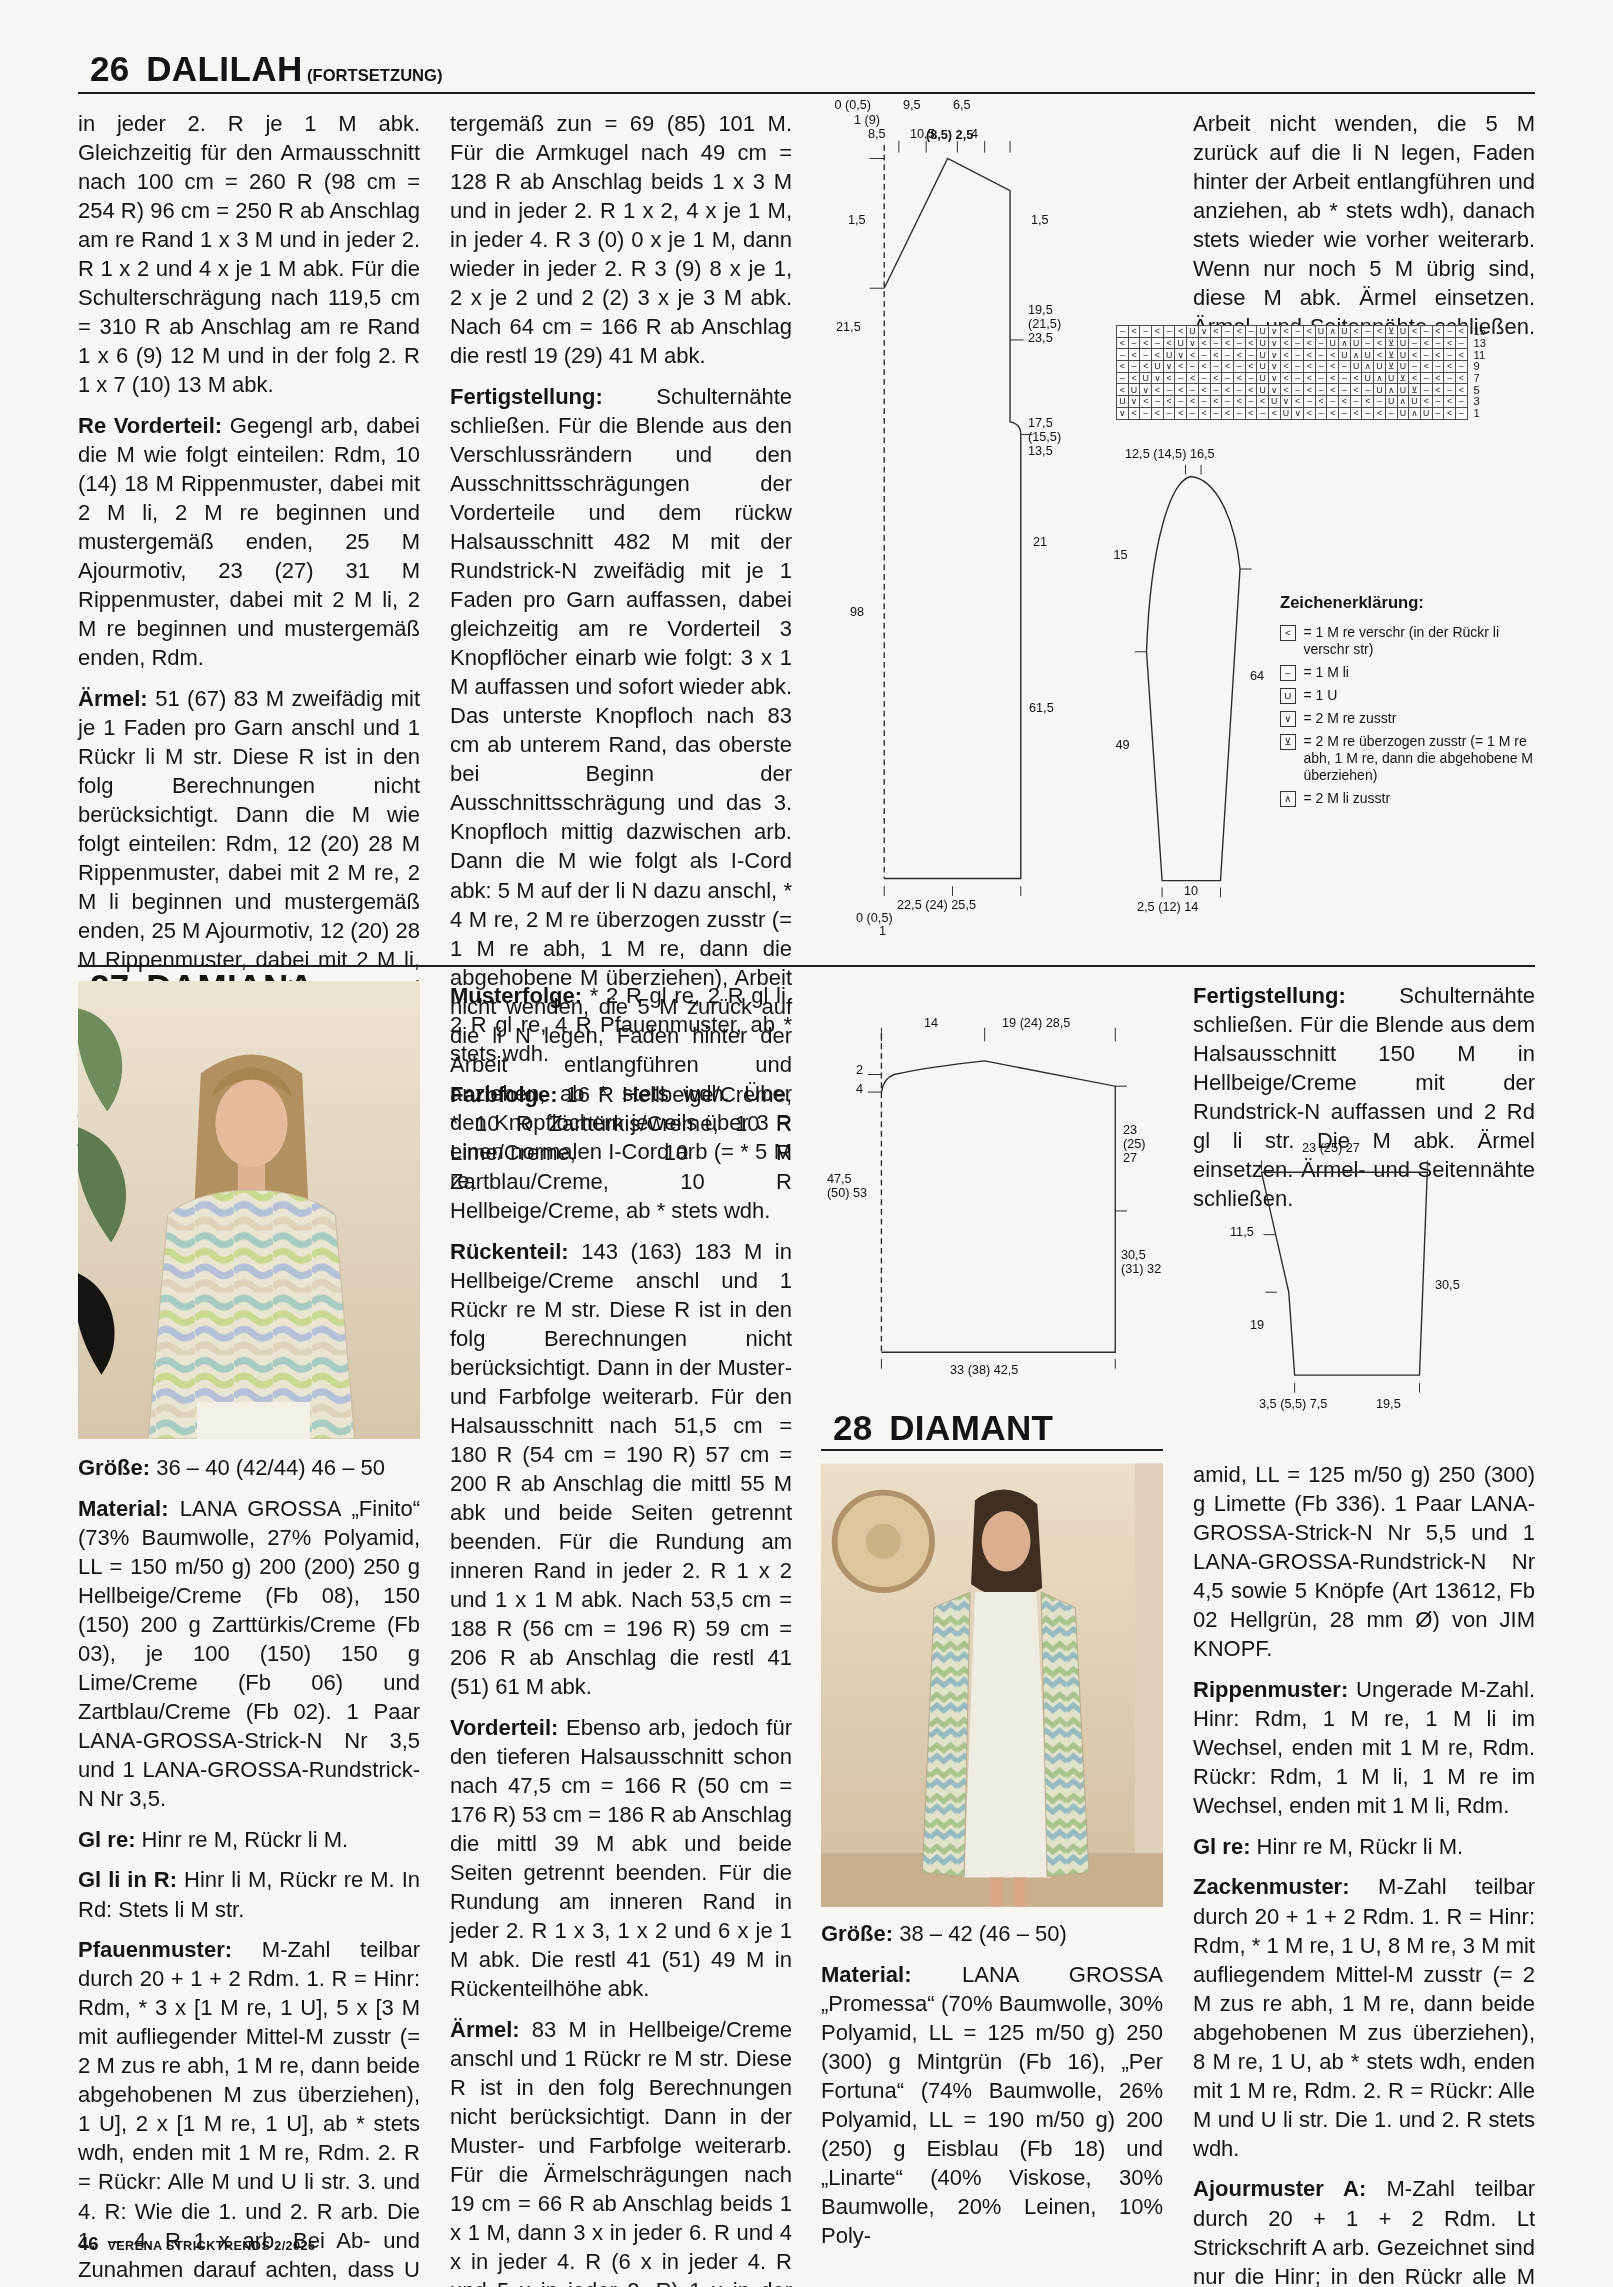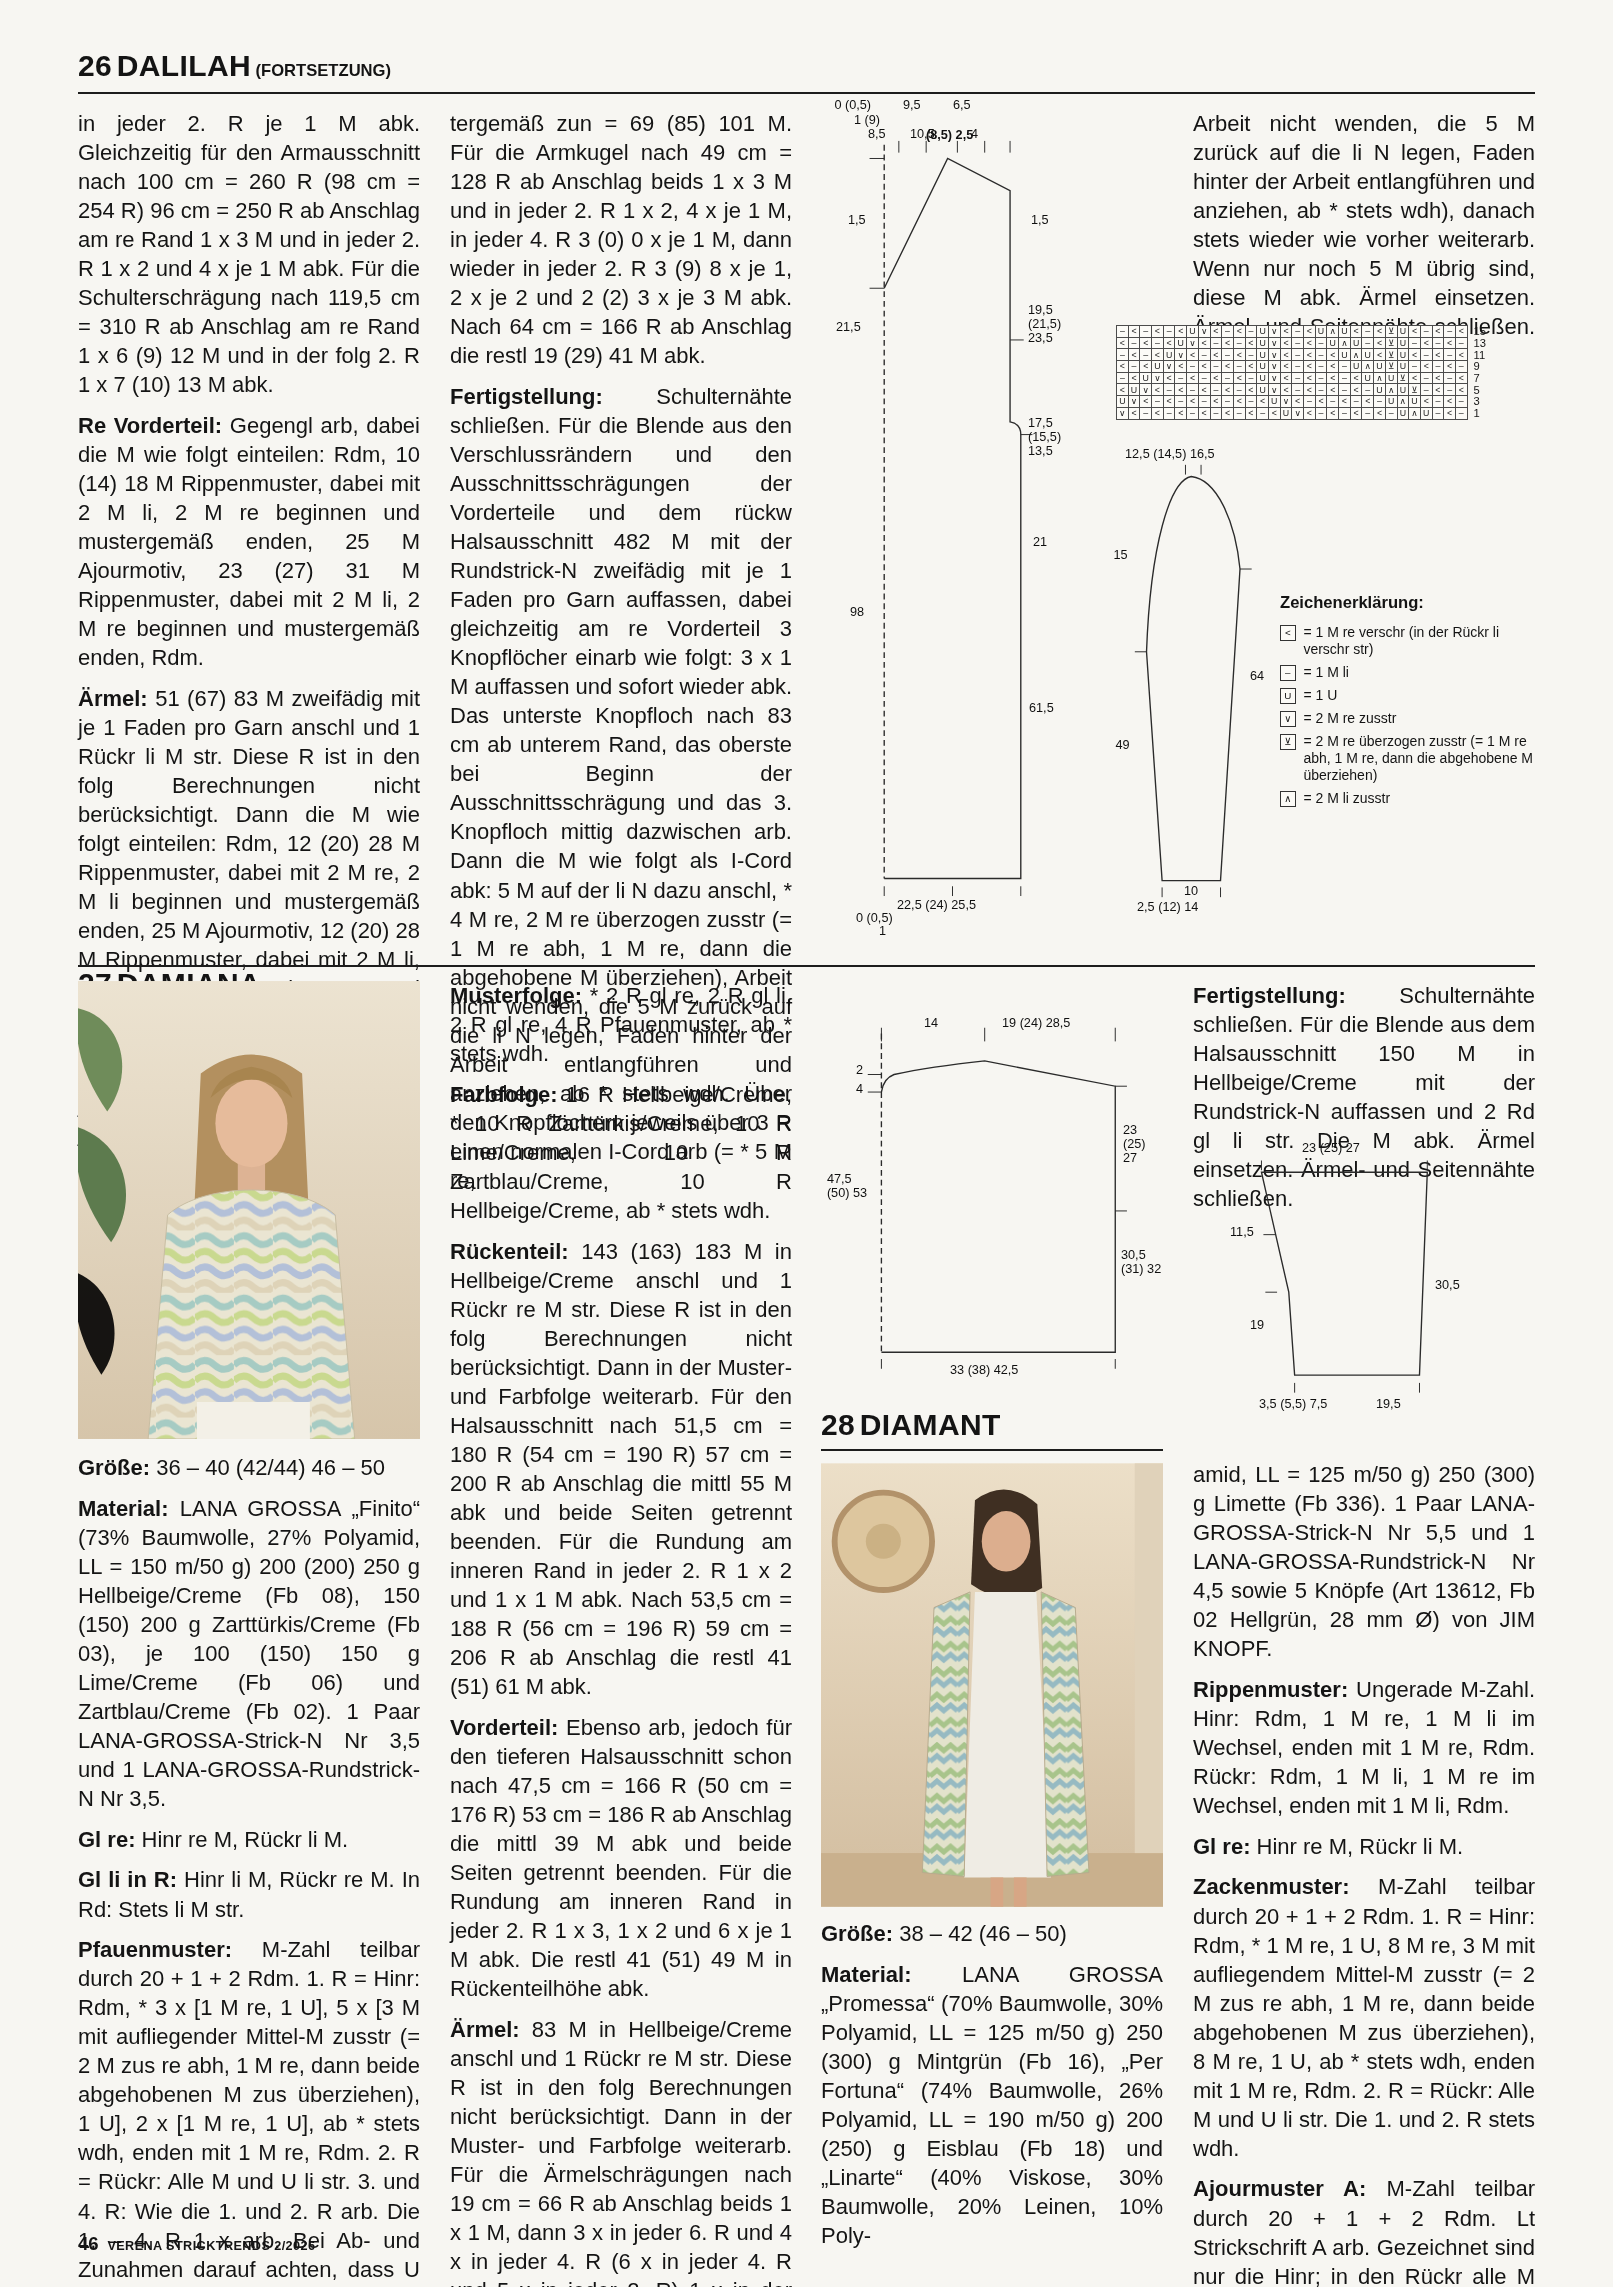--- a/index.html
+++ b/index.html
@@ -2,21 +2,21 @@
 <html lang="de"><head>
 <meta charset="utf-8">
 <style>
   * { margin:0; padding:0; box-sizing:border-box; }
   html,body { background:#e9e9e9; }
   body { font-family:"Liberation Sans", sans-serif; color:#141414; }
   .page { position:relative; width:1613px; height:2288px; background:#f7f6f2; overflow:hidden; margin:0 auto; }
   .abs { position:absolute; }
   .rule { position:absolute; height:2px; background:#1d1d1d; }
   .rule.thin { height:1.6px; }
-  .h-num, .h-name { font-size:30px; font-weight:bold; letter-spacing:0.4px; }
+  .h-num, .h-name { font-size:35px; font-weight:bold; letter-spacing:0.4px;margin-left:12px; }
   .h-suffix { font-size:16.6px; font-weight:bold; }
   .col { position:absolute; }
   .para { font-size:22px; line-height:1.32; text-align:justify; margin-bottom:11.7px; hyphens:auto; }
   .lead { font-weight:bold; }
   .lead:not(:empty)::after { content:" "; }
   
   .schematic svg { position:absolute; left:0; top:0; }
   .slabel { position:absolute; font-size:12.7px; line-height:1.12; white-space:nowrap; color:#101010; }
   .slabel.wrap { white-space:normal; }
   

